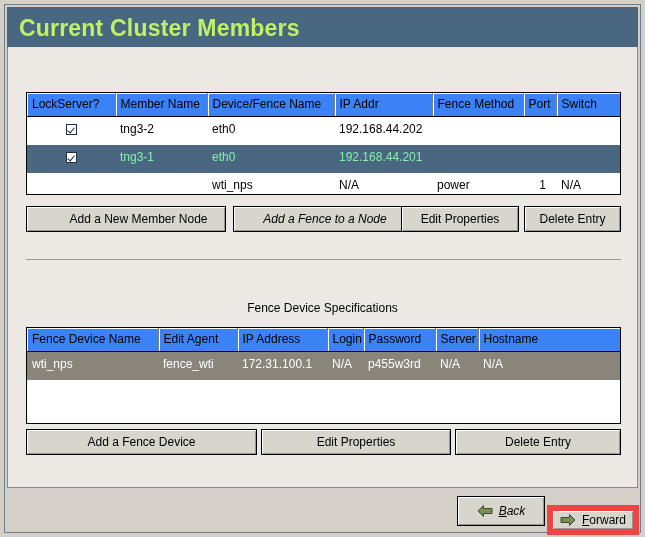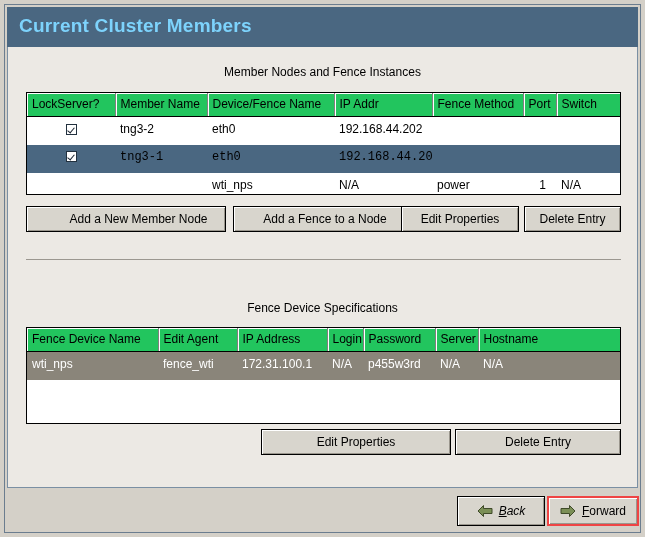--- a/index.html
+++ b/index.html
@@ -38,23 +38,23 @@
   #titlebar {
     position: absolute;
     left: 7px; top: 7px;
     width: 631px; height: 40px;
     background: #4a6781;
     box-sizing: border-box;
   }
   #titlebar-text {
     position: absolute;
     left: 12px; top: 8px;
-    font-size: 19px;
+    font-size: 23px;
     font-weight: bold;
-    color: #7dd3fc;
+    color: #bef264;
     letter-spacing: 0.2px;
     white-space: nowrap;
   }
 
   
   #content-panel {
     position: absolute;
     left: 7px; top: 47px;
     width: 631px; height: 441px;
     background: #ece9e4;
@@ -79,43 +79,42 @@
     box-sizing: border-box;
     overflow: hidden;
   }
   .grid table {
     border-collapse: collapse;
     table-layout: fixed;
     width: 100%;
     font-size: 12px;
   }
   .grid thead th {
-    background: #22c55e;
+    background: #3b82f6;
     border-right: 1px solid #808080;
     border-bottom: 1px solid #000000;
     box-shadow: inset 1px 1px 0 #ffffff;
     text-align: left;
     font-weight: normal;
     padding: 2px 4px 3px 5px;
     height: 18px;
     white-space: nowrap;
     overflow: hidden;
   }
   .grid thead th:last-child { border-right: none; }
   .grid tbody td {
     padding: 2px 4px 7px 5px;
     height: 19px;
     white-space: nowrap;
     overflow: hidden;
     vertical-align: middle;
   }
   .grid tbody tr.selected-blue td {
     background: #4a6781;
-    color: #000000;
-    font-family: Liberation Mono, monospace;
+    color: #86efac;
   }
   .grid tbody tr.selected-gray td {
     background: #8a857a;
     color: #ffffff;
   }
   .cell-center { text-align: center; }
   .cell-right  { text-align: right; padding-right: 10px !important; }
 
   
   .chk {
@@ -181,39 +180,39 @@
     box-shadow: inset 1px 1px 0 #ffffff, inset -1px -1px 0 #9a968d;
     box-sizing: border-box;
     display: flex;
     align-items: center;
     justify-content: center;
     gap: 6px;
     font-size: 12px;
     cursor: default;
   }
   .nav-btn.focused {
-    border: 2px solid #ef4444;
+    border: 6px solid #ef4444;
+    margin-top: 9px;
   }
   .mn { text-decoration: underline; }
   .ico { display: inline-flex; width: 16px; height: 16px; align-items:center; justify-content:center;}
 </style>
 </head>
 <body>
 
 <div id="dialog">
 
   <div id="window-frame"></div>
 
   <div id="titlebar">
     <div id="titlebar-text">Current Cluster Members</div>
   </div>
 
   <div id="content-panel">
 
-    <div class="section-title" style="top:18px;">Member Nodes and Fence Instances</div>
 
     <div class="grid" style="left:18px; top:45px; width:595px; height:103px;">
       <table>
         <colgroup>
           <col style="width:88px">
             <col style="width:92px">
             <col style="width:127px">
           <col style="width:98px">
             <col style="width:91px">
             <col style="width:33px">
@@ -260,21 +259,21 @@
             <td>N/A</td>
             <td>power</td>
             <td class="cell-right">1</td>
             <td>N/A</td>
           </tr>
         </tbody>
       </table>
     </div>
 
     <div class="btn" style="left:18px; top:159px; width:200px; height:26px;padding-left:25px;">Add a New Member Node</div>
-    <div class="btn" style="left:225px; top:159px; width:184px; height:26px;">Add a Fence to a Node</div>
+    <div class="btn" style="left:225px; top:159px; width:184px; height:26px;font-style:italic;">Add a Fence to a Node</div>
     <div class="btn" style="left:393px; top:159px; width:118px; height:26px;">Edit Properties</div>
     <div class="btn" style="left:516px; top:159px; width:97px; height:26px;">Delete Entry</div>
 
     <div id="separator"></div>
 
     <div class="section-title" style="top:254px;">Fence Device Specifications</div>
 
     <div class="grid" style="left:18px; top:280px; width:595px; height:97px;">
       <table>
         <colgroup>
@@ -304,20 +303,21 @@
             <td>172.31.100.1</td>
             <td>N/A</td>
             <td>p455w3rd</td>
             <td>N/A</td>
             <td>N/A</td>
           </tr>
         </tbody>
       </table>
     </div>
 
+    <div class="btn" style="left:18px; top:382px; width:231px; height:26px;">Add a Fence Device</div>
     <div class="btn" style="left:253px; top:382px; width:190px; height:26px;">Edit Properties</div>
     <div class="btn" style="left:447px; top:382px; width:166px; height:26px;">Delete Entry</div>
 
   </div>
 
   <div id="navbar">
 
 
     <div class="nav-btn" style="left:450px; width:88px;font-style:italic;">
       <span class="ico">

